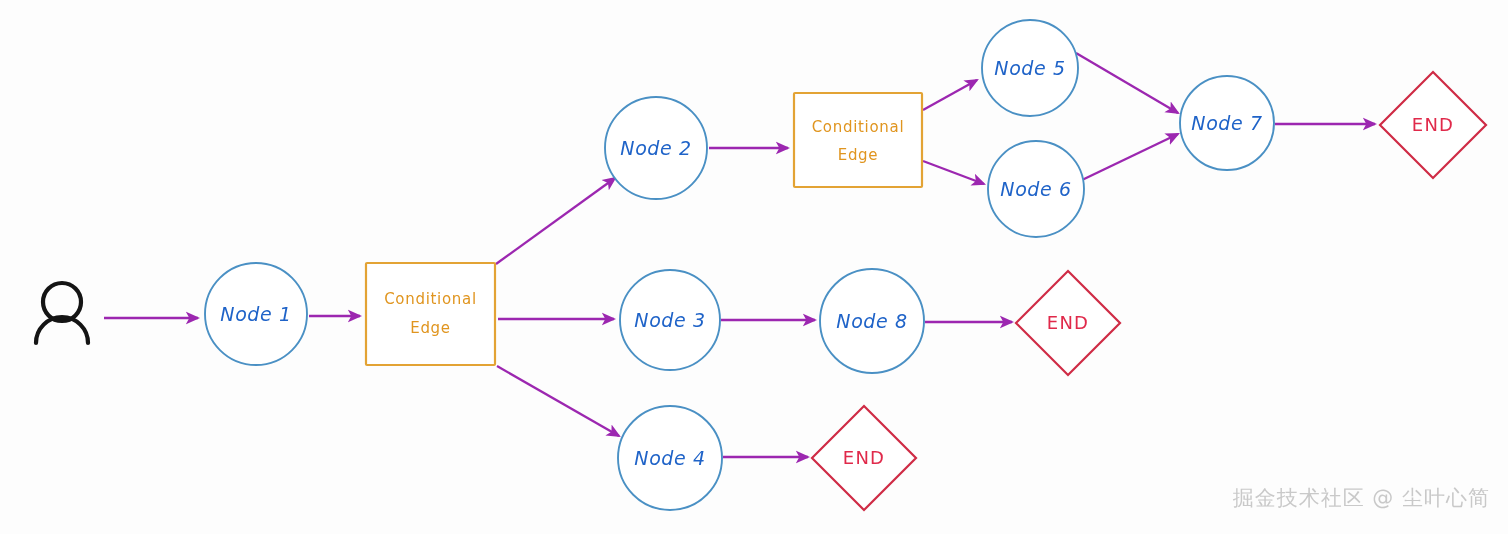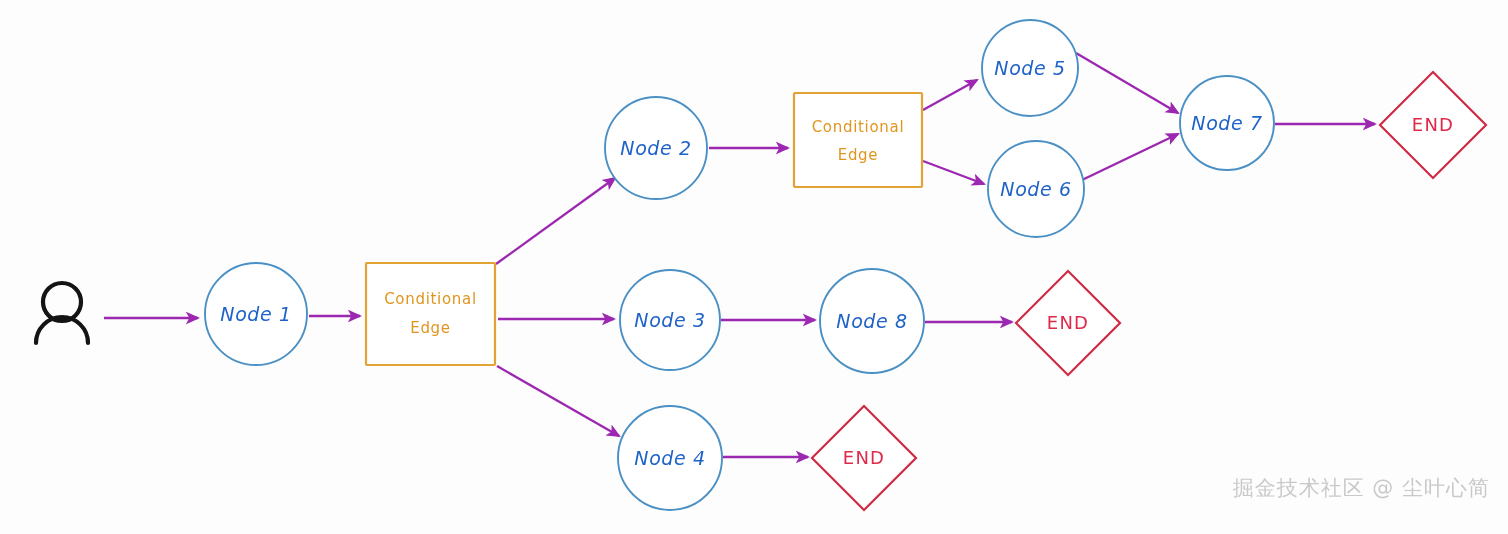--- a/index.html
+++ b/index.html
@@ -71,21 +71,21 @@
   }
   .person-stroke {
     stroke: #141414;
     stroke-width: 4.2;
     fill: none;
     stroke-linecap: round;
   }
   #watermark {
     position: absolute;
     right: 18px;
-    bottom: 32px;
+    bottom: 22px;
     font-family: "DejaVu Sans", sans-serif;
     font-size: 21px;
     color: #c9c9c9;
     letter-spacing: 1px;
     white-space: nowrap;
     user-select: none;
   }
 </style>
 </head>
 <body>

